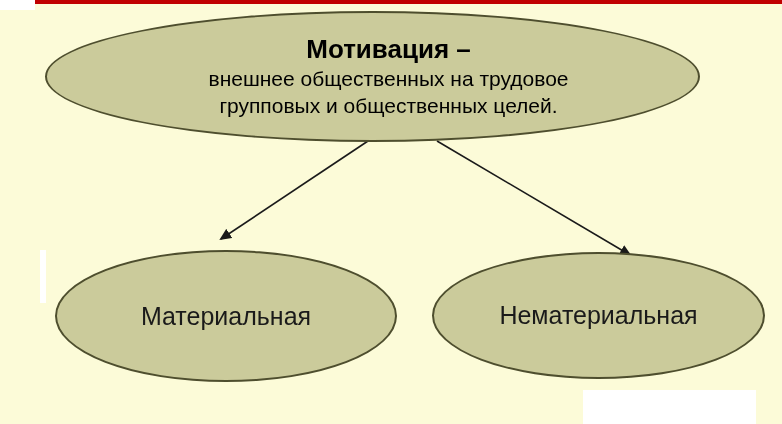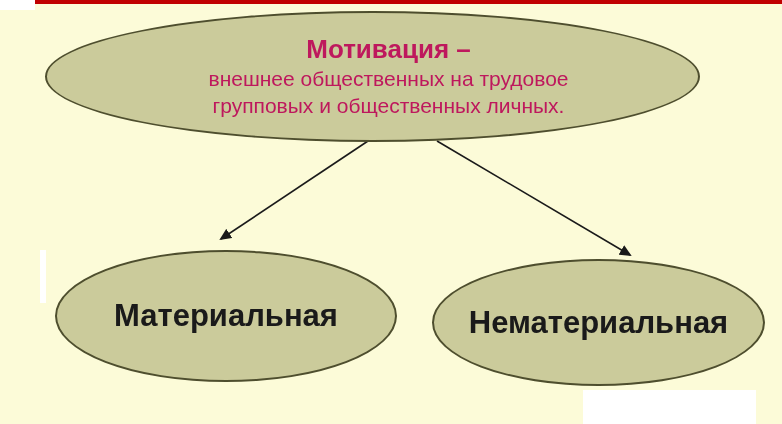--- a/index.html
+++ b/index.html
@@ -57,39 +57,39 @@
   }
   .ellipse-root {
     left: 45px; top: 11px;
     width: 655px; height: 131px;
   }
   .root-text {
     text-align: center;
     transform: translateX(16px);
     line-height: 27px;
     font-size: 21px;
-    color: #be185d;
+    color: #000000;
   }
   .root-title {
     font-size: 26px;
     font-weight: bold;
     line-height: 29px;
     margin-bottom: 1px;
   }
   .ellipse-child-left {
     left: 55px; top: 250px;
     width: 342px; height: 132px;
   }
   .ellipse-child-right {
-    left: 432px; top: 259px;
+    left: 432px; top: 252px;
     width: 333px; height: 127px;
   }
   .child-label {
-    font-size: 31px;
-    font-weight: bold;
+    font-size: 25px;
+    font-weight: normal;
     text-align: center;
   }
   .arrows-svg {
     position: absolute;
     left: 0; top: 0;
     width: 782px; height: 424px;
     pointer-events: none;
   }
   .arrows-svg line {
     stroke: #1A1A1A;
@@ -115,21 +115,21 @@
       </marker>
     </defs>
     <line x1="368" y1="141" x2="221" y2="239" marker-end="url(#ah)"></line>
     <line x1="437" y1="141" x2="630" y2="255" marker-end="url(#ah)"></line>
   </svg>
 
   <div class="ellipse ellipse-root">
     <div class="root-text">
       <div class="root-title">Мотивация –</div>
       <div>внешнее общественных на трудовое</div>
-      <div>групповых и общественных личных.</div>
+      <div>групповых и общественных целей.</div>
     </div>
   </div>
 
   <div class="ellipse ellipse-child-left">
     <span class="child-label">Материальная</span>
   </div>
 
   <div class="ellipse ellipse-child-right">
     <span class="child-label">Нематериальная</span>
   </div>

